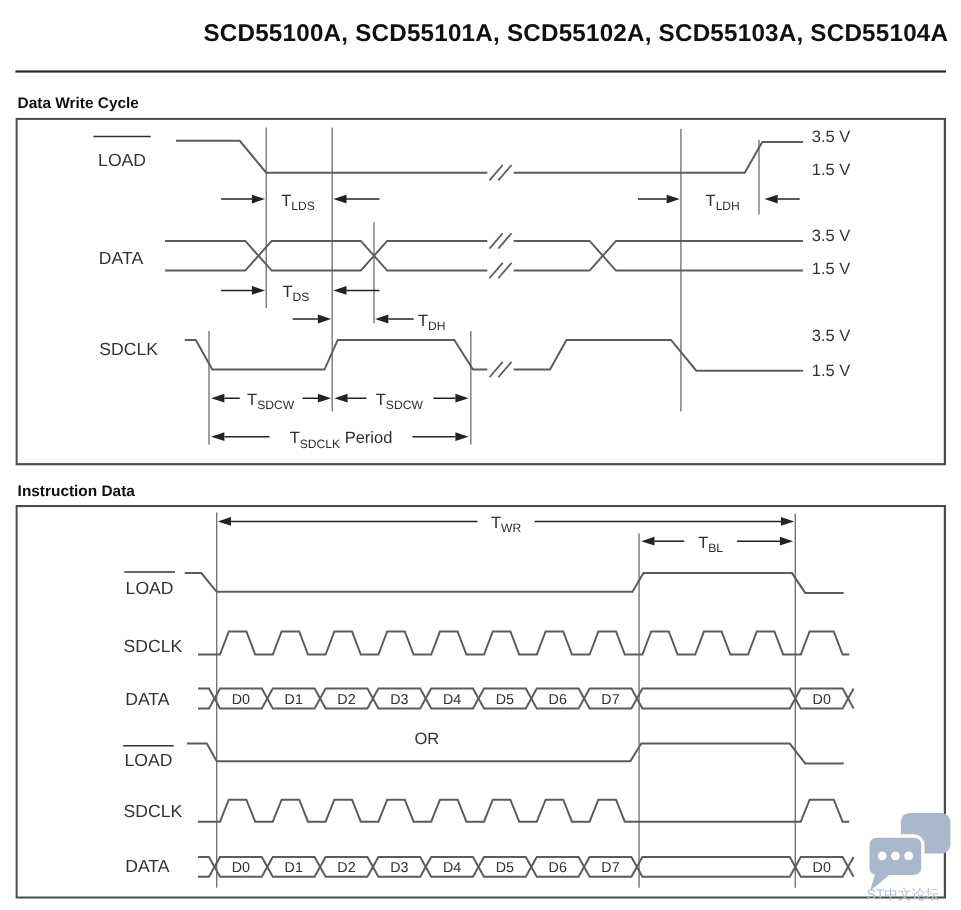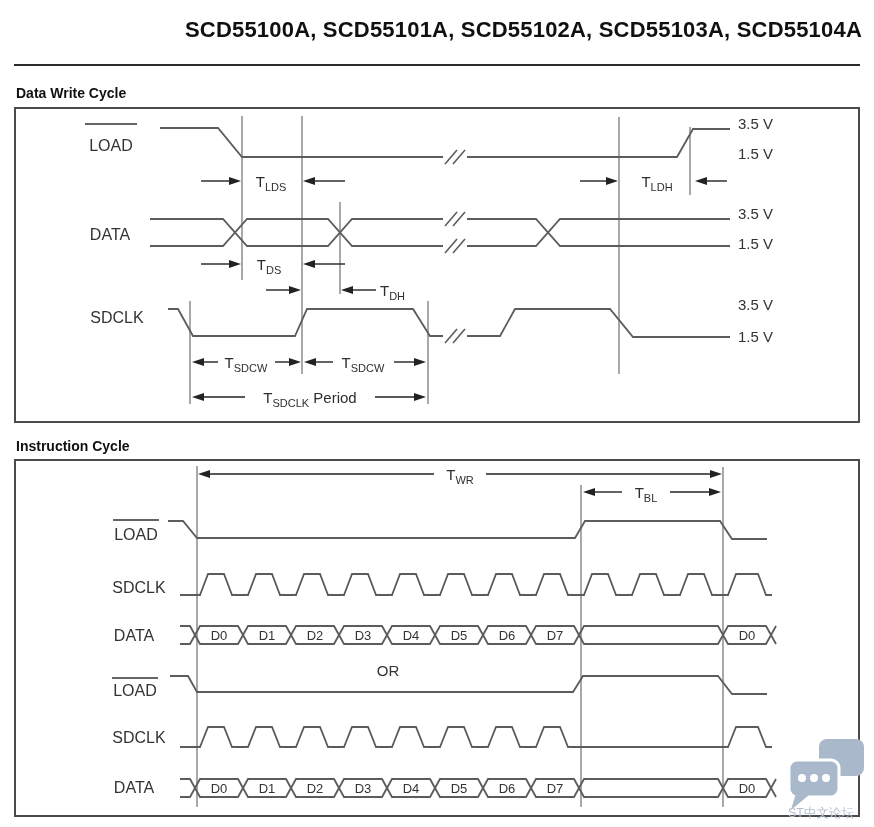--- a/index.html
+++ b/index.html
@@ -131,21 +131,21 @@
 
     <g>
       <polygon class="ah" points="178,290 190,286 190,294"></polygon>
       <line class="arr" x1="190" y1="290" x2="231" y2="290"></line>
       <line class="arr" x1="361" y1="290" x2="400" y2="290"></line>
       <polygon class="ah" points="412,290 400,286 400,294"></polygon>
       <text class="tl" x="296" y="296" text-anchor="middle"><tspan>T</tspan><tspan class="sub" dy="4">SDCLK</tspan><tspan dy="-4"> Period</tspan></text>
     </g>
   </svg>
 
-  <div class="sec ic">Instruction Cycle</div>
+  <div class="sec ic">Instruction Data</div>
 
   <svg class="box2" width="846" height="358" viewBox="0 0 846 358">
     <rect class="frame" x="1" y="1" width="844" height="356"></rect>
 
     <g>
       <line class="ref" x1="183" y1="7" x2="183" y2="348"></line>
       <line class="ref" x1="567" y1="26" x2="567" y2="348"></line>
       <line class="ref" x1="709" y1="8" x2="709" y2="348"></line>
     </g>
 

